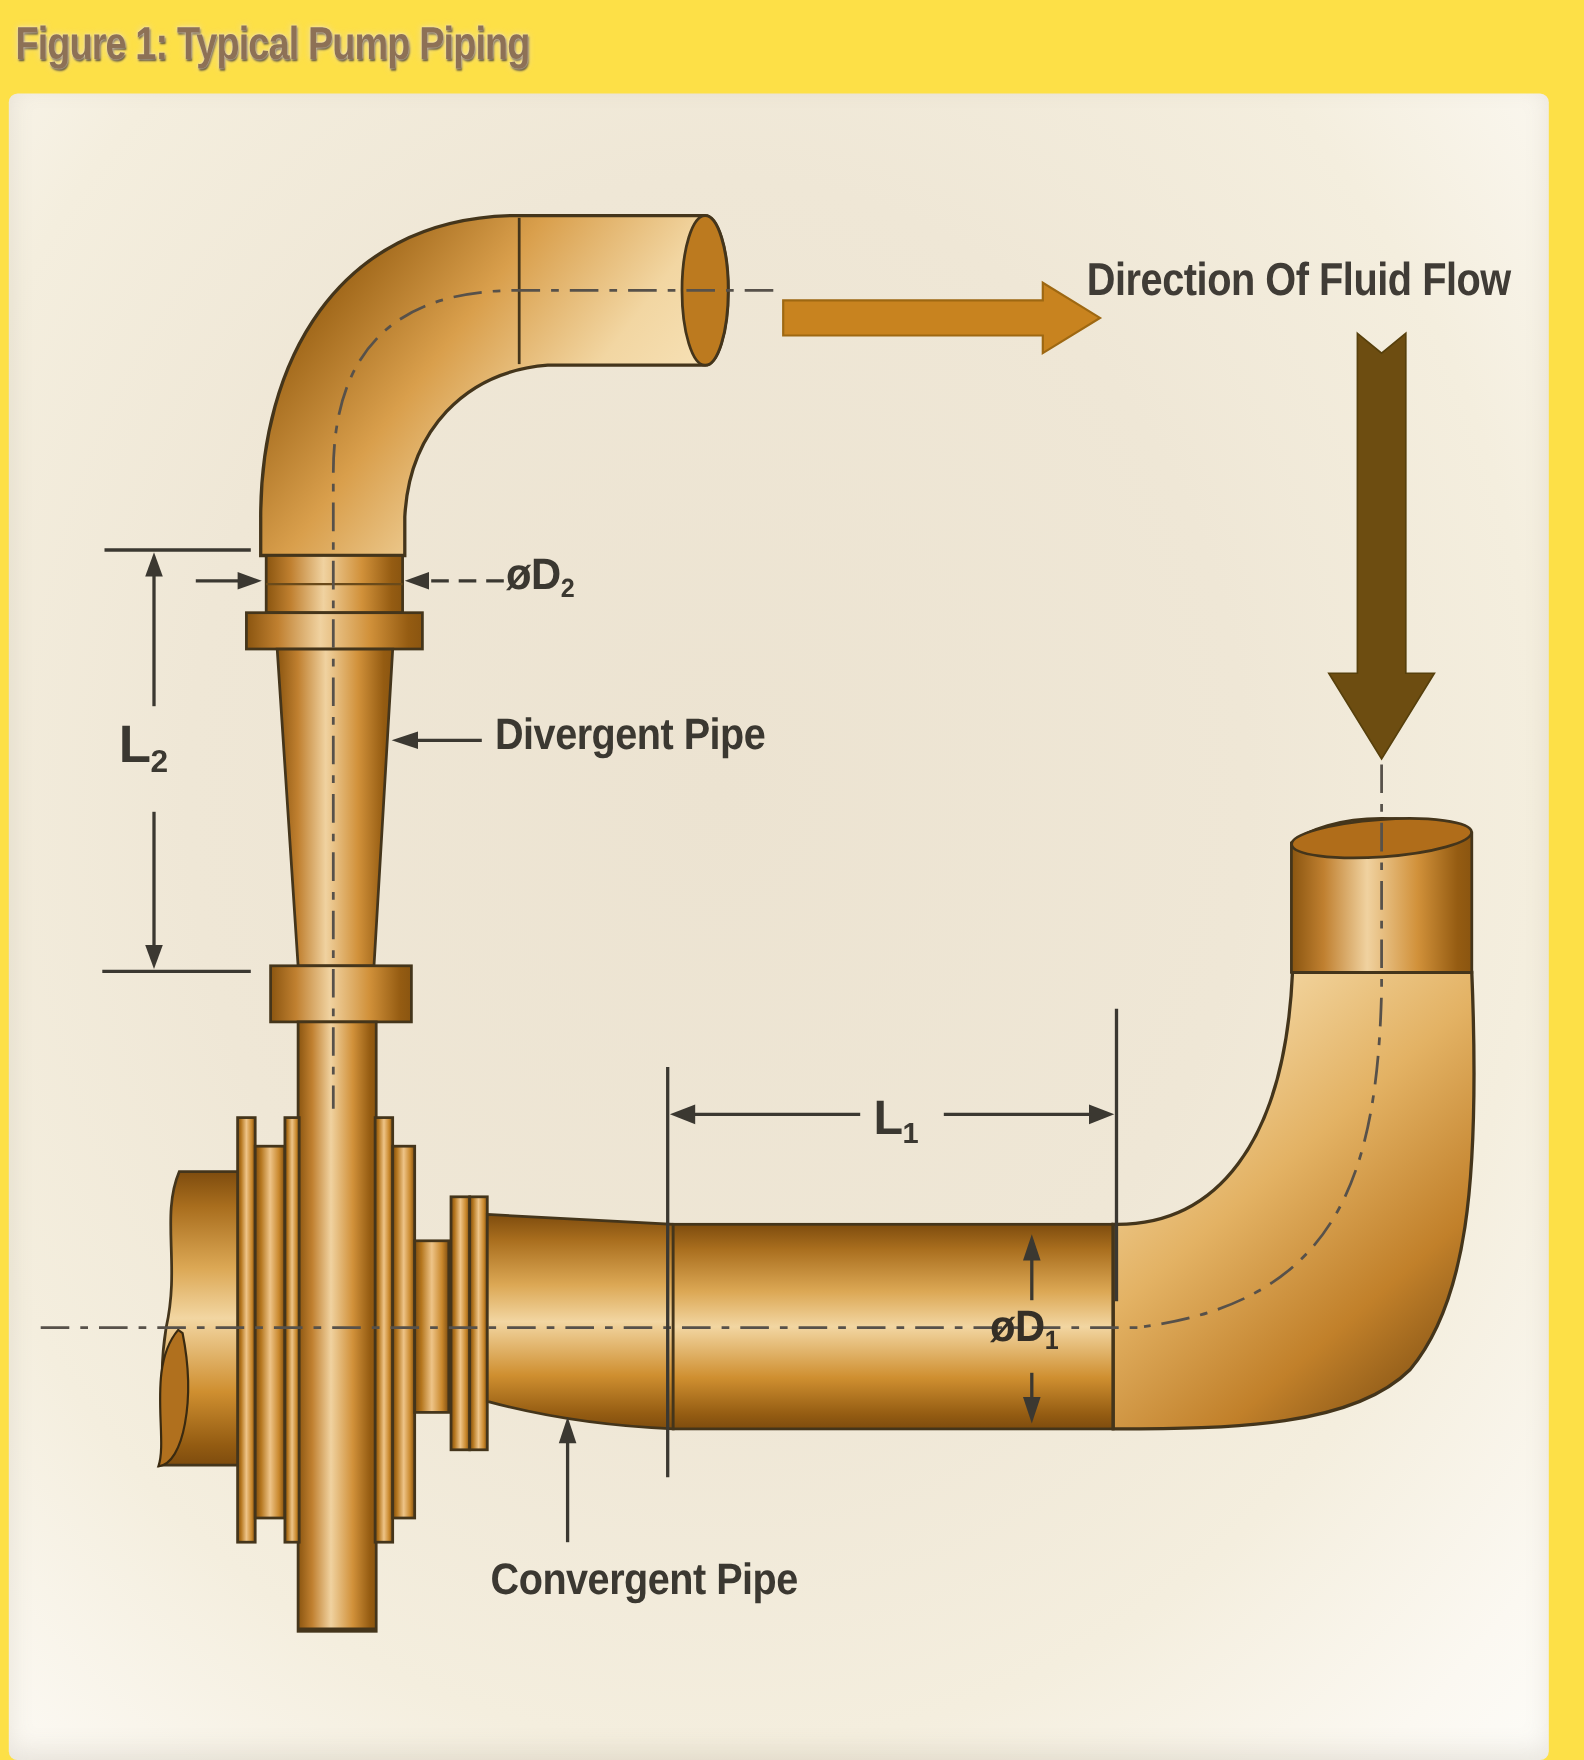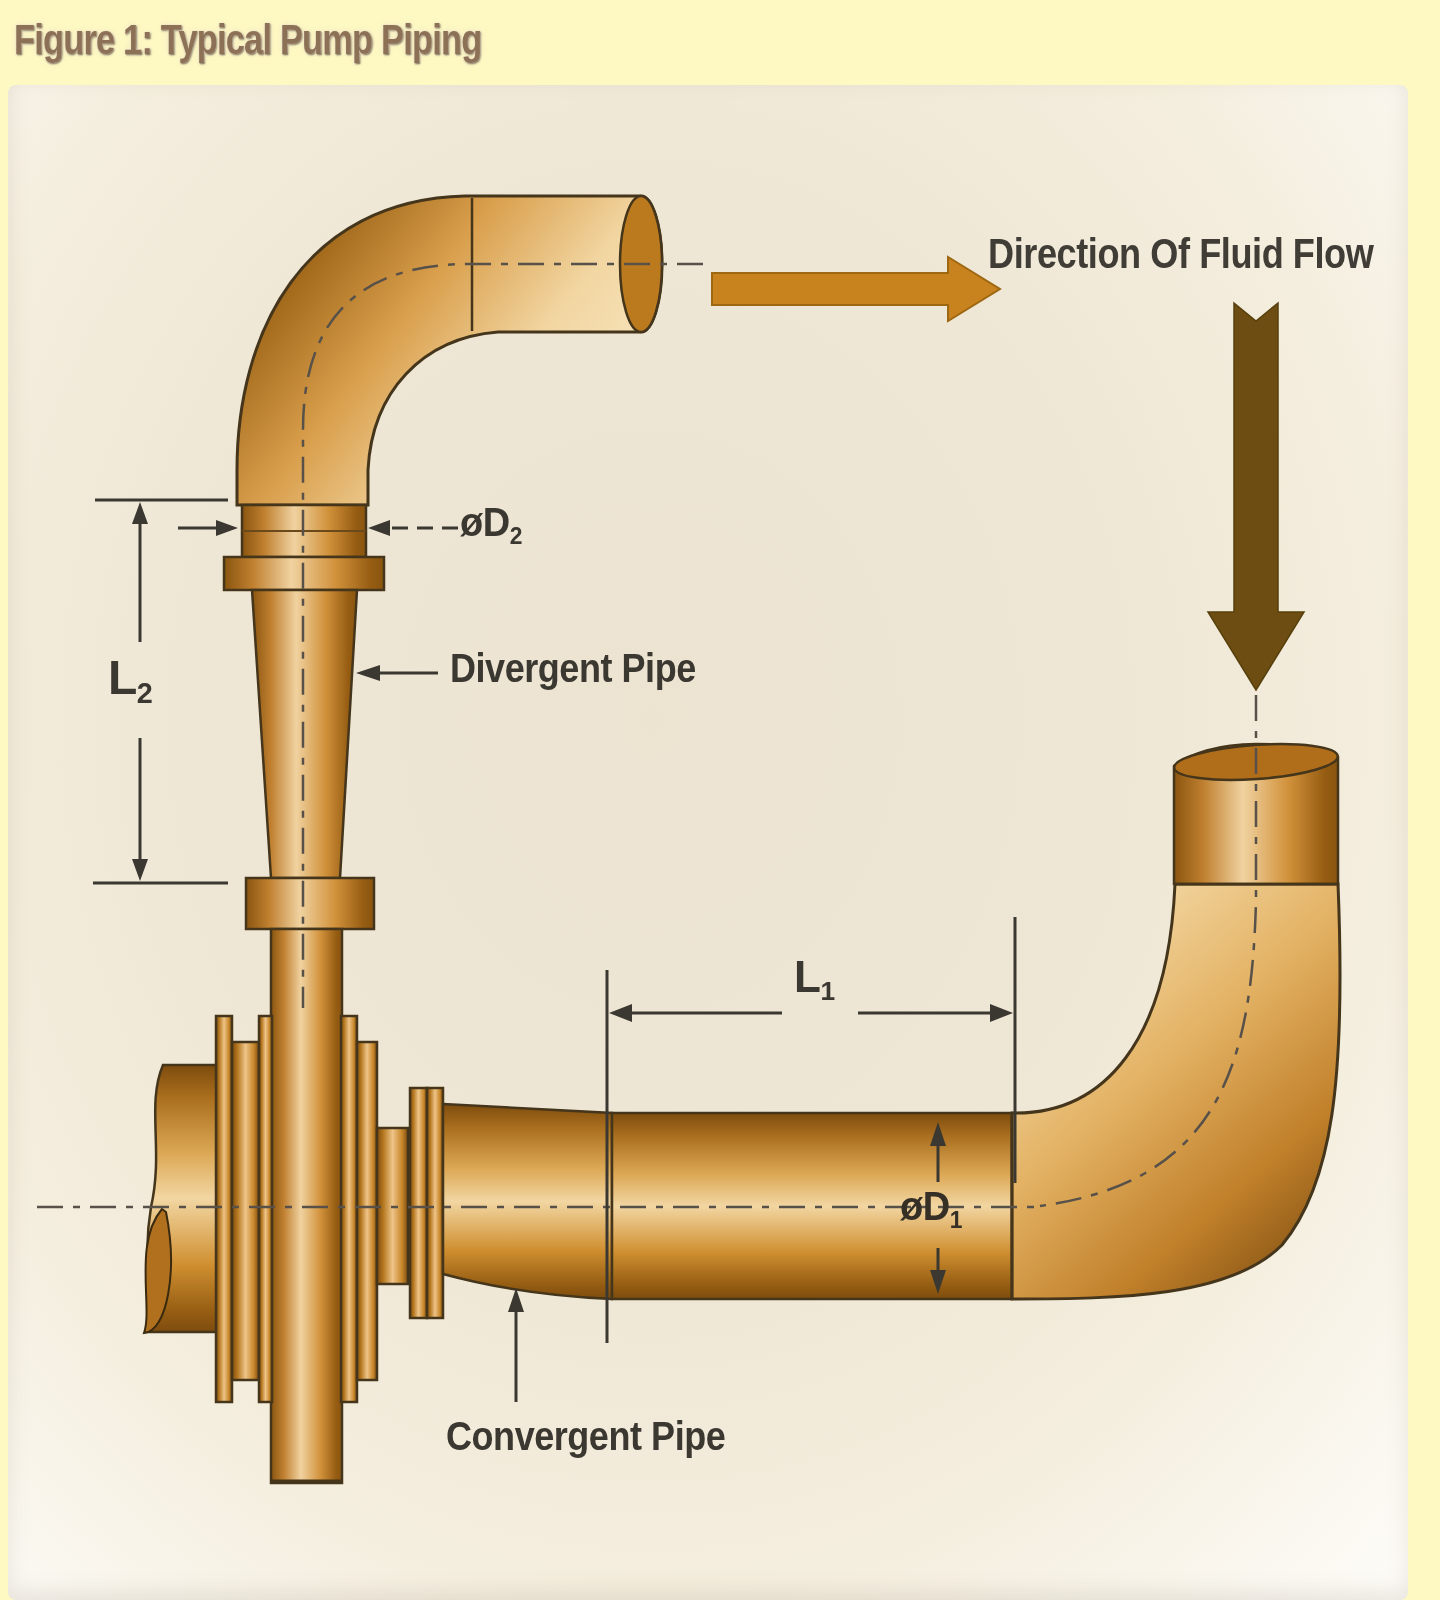--- a/index.html
+++ b/index.html
@@ -1,17 +1,17 @@
 <!DOCTYPE html>
 <html><head>
 <meta charset="utf-8">
 <style>
   html,body{margin:0;padding:0;background:#000;}
   #stage{
-    position:relative;width:1440px;height:1600px;background:#fef9c3;overflow:hidden;
+    position:relative;width:1440px;height:1600px;background:#fde047;overflow:hidden;
     font-family:"Liberation Sans",sans-serif;
   }
   #figure-bg{
     position:absolute;left:8px;top:85px;width:1400px;height:1515px;
     border-radius:8px;
     background:radial-gradient(ellipse at 46% 42%, #ece3d1 0%, #efe7d6 45%, #f4eede 70%, #fbf8f1 90%, #fdfcf8 100%);
     box-shadow:inset 0 -8px 22px rgba(120,110,90,.15);
   }
   svg{position:absolute;left:0;top:0;}
   .lbl{
@@ -22,21 +22,21 @@
   #page-title{
     left:14px;top:16px;font-size:42px;color:#8d7156;letter-spacing:-1px;
     transform:scaleX(0.82);
     text-shadow:0 0 2px #f4e9d6, 0 0 7px rgba(235,220,195,.75), 1px 1px 2px #33281c;
   }
   #flow-label{left:988px;top:230px;font-size:42px;color:#403c36;transform:scaleX(0.86);}
   #divergent-label{left:450px;top:646px;font-size:40px;transform:scaleX(0.9);}
   #convergent-label{left:446px;top:1414px;font-size:40px;transform:scaleX(0.9);}
   #l2-label{left:108px;top:650px;font-size:48px;text-align:right;}
   #d2-label{left:460px;top:500px;font-size:40px;transform:scaleX(0.95);}
-  #l1-label{left:794px;top:952px;font-size:44px;}
+  #l1-label{left:794px;top:992px;font-size:44px;}
   #d1-label{left:900px;top:1184px;font-size:40px;color:#352f26;transform:scaleX(0.95);}
 </style>
 </head>
 <body>
 
 <div id="stage">
   <div id="figure-bg"></div>
 
   <svg width="1440" height="1600" viewBox="0 0 1440 1600">
     <defs>

